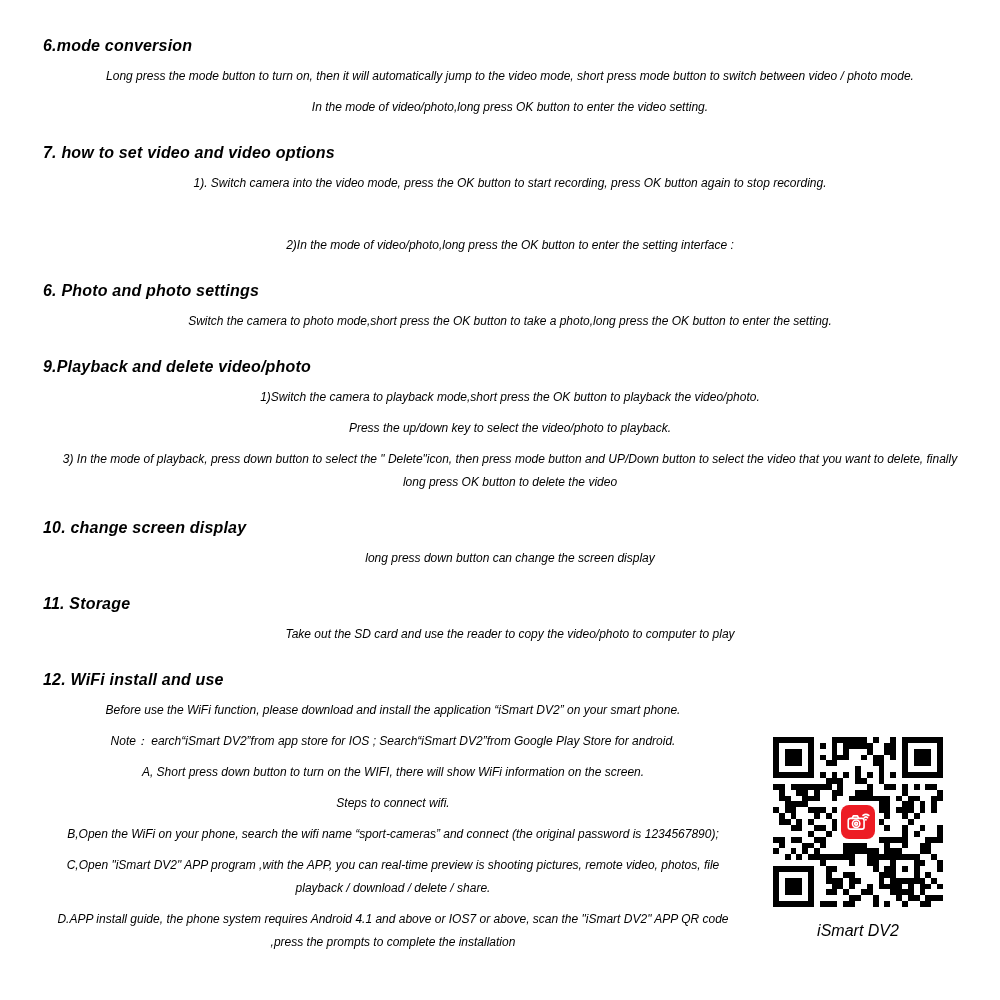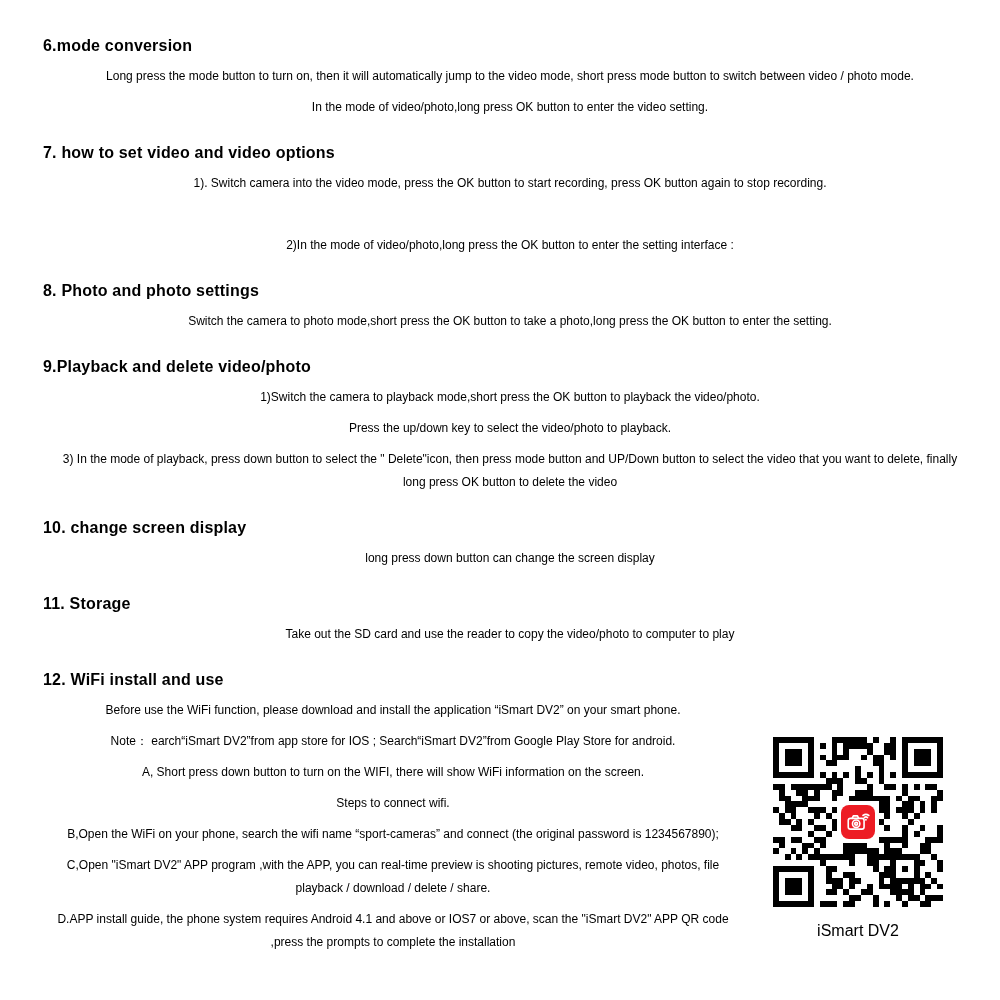--- a/index.html
+++ b/index.html
@@ -12,20 +12,21 @@
     height: 1000px;
     overflow: hidden;
     color: #000000;
     font-family: "Liberation Sans", sans-serif;
   }
   .page {
     box-sizing: border-box;
     width: 1000px;
     height: 828px;
     padding: 34px 23px 0 43px;
+    font-style: italic;
   }
   section { display: block; }
   h2 {
     font-size: 16px;
     line-height: 23px;
     font-weight: bold;
     margin: 22px 0 0 0;
     letter-spacing: 0.2px;
   }
   section:first-child h2 { margin-top: 0; }
@@ -86,21 +87,21 @@
   </section>
 
   <section>
     <h2>7. how to set video and video options</h2>
     <p>1). Switch camera into the video mode, press the OK button to start recording, press OK button again to stop recording.</p>
     <p></p>
     <p>2)In the mode of video/photo,long press the OK button to enter the setting interface :</p>
   </section>
 
   <section>
-    <h2>8. Photo and photo settings</h2>
+    <h2>6. Photo and photo settings</h2>
     <p>Switch the camera to photo mode,short press the OK button to take a photo,long press the OK button to enter the setting.</p>
   </section>
 
   <section>
     <h2>9.Playback and delete video/photo</h2>
     <p>1)Switch the camera to playback mode,short press the OK button to playback the video/photo.</p>
     <p>Press the up/down key to select the video/photo to playback.</p>
     <p>3) In the mode of playback, press down button to select the " Delete"icon, then press mode button and UP/Down button to select the video that you want to delete, finally long press OK button to delete the video</p>
   </section>
 

